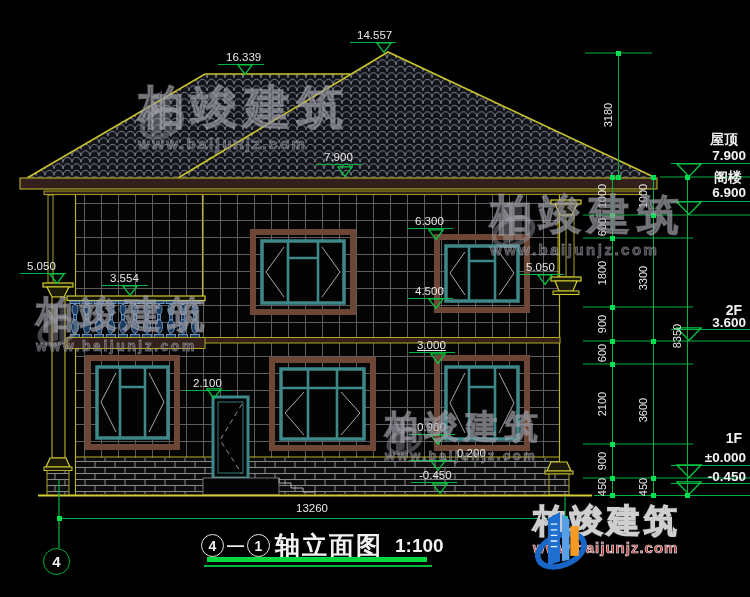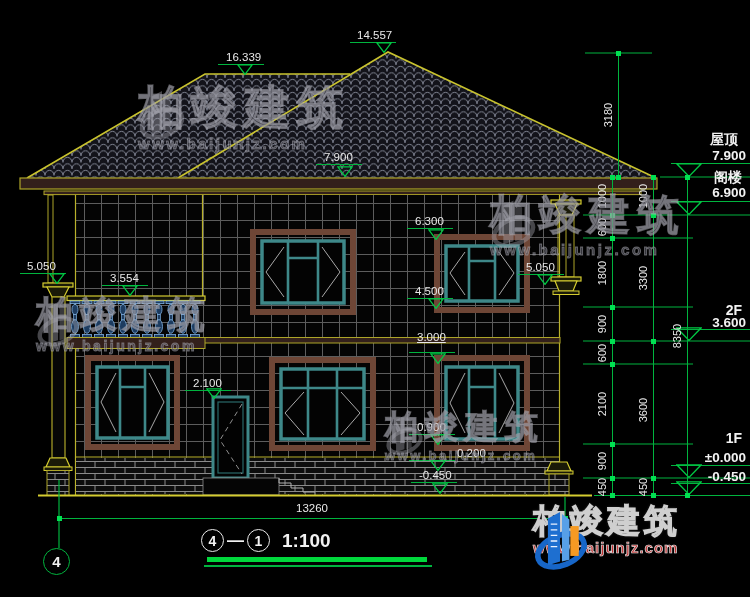--- a/index.html
+++ b/index.html
@@ -196,21 +196,21 @@
       <div class="mlabel" style="left: 415px; top: 216px;">6.300</div>
       <svg width="16" height="11" class="tri" style="left: 428px; top: 229px; position: absolute;">
         <path d="M0.8,0.8 H15.2 L8,10.4 Z" fill="none" stroke="#00c944" stroke-width="1.3"></path>
       </svg>
       <div class="mline" style="left: 407px; top: 298px; width: 46px;"></div>
       <div class="mlabel" style="left: 415px; top: 286px;">4.500</div>
       <svg width="16" height="11" class="tri" style="left: 428px; top: 298px; position: absolute;">
         <path d="M0.8,0.8 H15.2 L8,10.4 Z" fill="none" stroke="#00c944" stroke-width="1.3"></path>
       </svg>
       <div class="mline" style="left: 409px; top: 352px; width: 46px;"></div>
-      <div class="mlabel" style="left: 417px; top: 332px; text-decoration: underline;">3.000</div>
+      <div class="mlabel" style="left: 417px; top: 340px; text-decoration: underline;">3.000</div>
       <svg width="16" height="11" class="tri" style="left: 430px; top: 353px; position: absolute;">
         <path d="M0.8,0.8 H15.2 L8,10.4 Z" fill="none" stroke="#00c944" stroke-width="1.3"></path>
       </svg>
       <div class="mline" style="left: 185px; top: 390px; width: 46px;"></div>
       <div class="mlabel" style="left: 193px; top: 378px;">2.100</div>
       <svg width="16" height="11" class="tri" style="left: 206px; top: 388px; position: absolute;">
         <path d="M0.8,0.8 H15.2 L8,10.4 Z" fill="none" stroke="#00c944" stroke-width="1.3"></path>
       </svg>
       <div class="mline" style="left: 409px; top: 434px; width: 46px;"></div>
       <div class="mlabel" style="left: 417px; top: 422px;">0.900</div>
@@ -346,20 +346,21 @@
           <div class="wm-brand" style="font-size: 33px;">柏竣建筑</div>
           <div class="wm-url" style="font-size: 13px;">www.baijunjz.com</div>
         </div>
       </div>
     </div>
 
   <div class="titleblock">
     <span class="tb-bubble">4</span>
     <span class="tb-dash">—</span>
     <span class="tb-bubble">1</span>
+    <span class="tb-title">轴立面图</span>
     <span class="tb-scale">1:100</span>
   </div>
   <div class="tb-underline"></div>
   <div class="tb-underline2"></div>
 
   <div class="axis-bubble">4</div>
 
   <div class="logo">
     <svg width="56" height="76" viewBox="0 0 60 80">
       <ellipse cx="30" cy="50" rx="26" ry="16" fill="none" stroke="#1766c8" stroke-width="6" transform="rotate(-22 30 50)"></ellipse>

